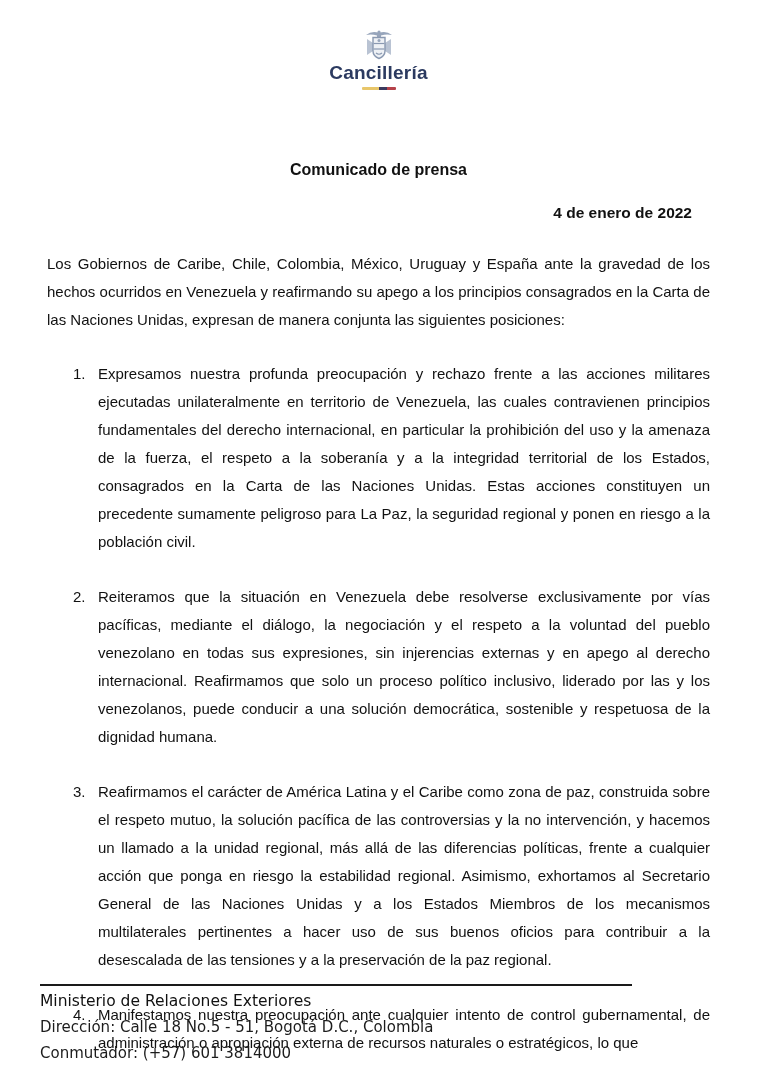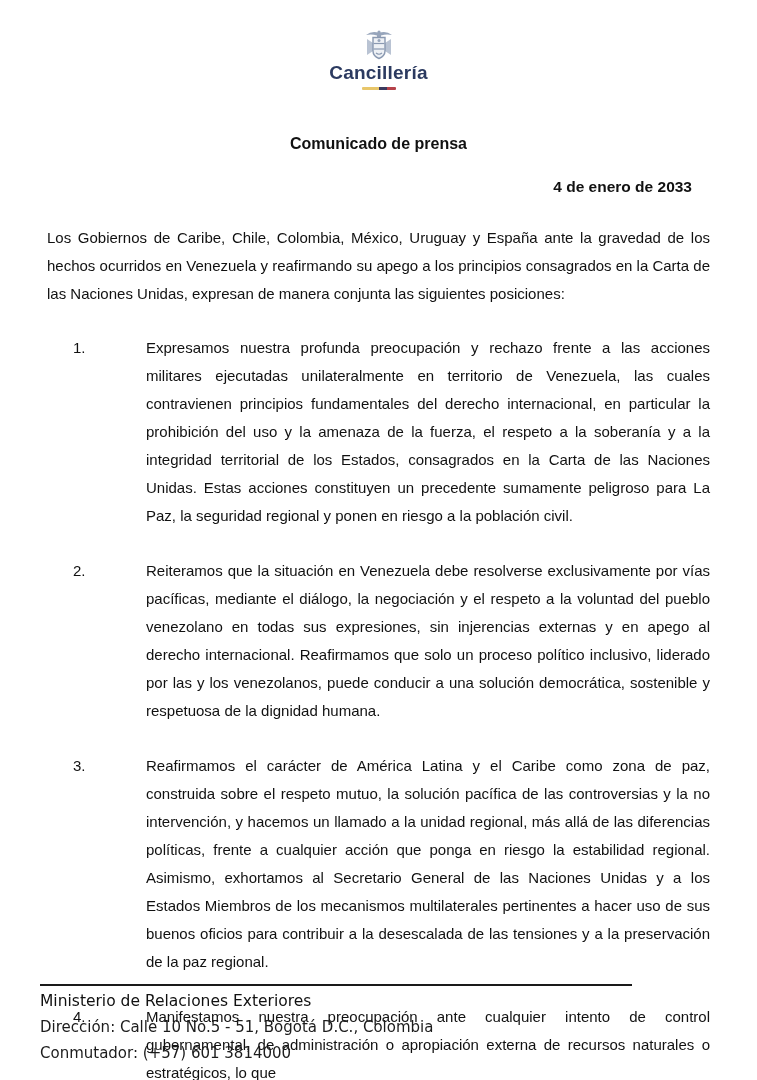--- a/index.html
+++ b/index.html
@@ -43,21 +43,21 @@
   }
   .flag-yellow { width: 50%; height: 100%; }
   .flag-blue   { width: 25%; height: 100%; }
   .flag-red    { width: 25%; height: 100%; }
 
   
   .content {
     padding: 0 47px;
   }
   .doc-title {
-    margin-top: 45px;
+    margin-top: 71px;
     text-align: center;
     font-size: 16px;
     font-weight: bold;
   }
   .doc-subject {
     margin-top: 26px;
     font-size: 16px;
     font-weight: bold;
     line-height: 29px;
     text-align: left;
@@ -85,21 +85,20 @@
     font-size: 15px;
     line-height: 28px;
   }
   .doc-list-item .num {
     width: 25px;
     flex-shrink: 0;
   }
   .doc-list-item .txt {
     flex: 1;
     text-align: justify;
-    margin-left: 48px;
   }
 
   
   .footer {
     position: absolute;
     left: 40px;
     right: 47px;
     bottom: 14px;
     font-family: "DejaVu Sans", sans-serif;
   }
@@ -146,21 +145,21 @@
       <span class="flag-blue" style="background:#3b3a5e"></span>
       <span class="flag-red" style="background:#b5424a"></span>
     </div>
   </div>
 
   <div class="content">
 
     <div class="doc-title">Comunicado de prensa</div>
 
 
-    <div class="doc-date">4 de enero de 2033</div>
+    <div class="doc-date">4 de enero de 2022</div>
 
     <p class="doc-intro">Los Gobiernos de Caribe, Chile, Colombia, México, Uruguay y España ante la gravedad de los hechos ocurridos en Venezuela y reafirmando su apego a los principios consagrados en la Carta de las Naciones Unidas, expresan de manera conjunta las siguientes posiciones:</p>
 
     <div class="doc-list">
 
       <div class="doc-list-item">
         <span class="num">1.</span>
         <span class="txt">Expresamos nuestra profunda preocupación y rechazo frente a las acciones militares ejecutadas unilateralmente en territorio de Venezuela, las cuales contravienen principios fundamentales del derecho internacional, en particular la prohibición del uso y la amenaza de la fuerza, el respeto a la soberanía y a la integridad territorial de los Estados, consagrados en la Carta de las Naciones Unidas. Estas acciones constituyen un precedente sumamente peligroso para La Paz, la seguridad regional y ponen en riesgo a la población civil.</span>
       </div>
 
@@ -178,17 +177,17 @@
         <span class="num">4.</span>
         <span class="txt">Manifestamos nuestra preocupación ante cualquier intento de control gubernamental, de administración o apropiación externa de recursos naturales o estratégicos, lo que</span>
       </div>
 
     </div>
   </div>
 
   <div class="footer">
     <div class="footer-rule"></div>
     <div class="footer-ministry">Ministerio de Relaciones Exteriores</div>
-    <div class="footer-line">Dirección: Calle 10 No.5 - 51, Bogotá D.C., Colombia</div>
+    <div class="footer-line">Dirección: Calle 18 No.5 - 51, Bogotá D.C., Colombia</div>
     <div class="footer-line">Conmutador: (+57) 601 3814000</div>
   </div>
 
 </div>
 
 </body></html>

